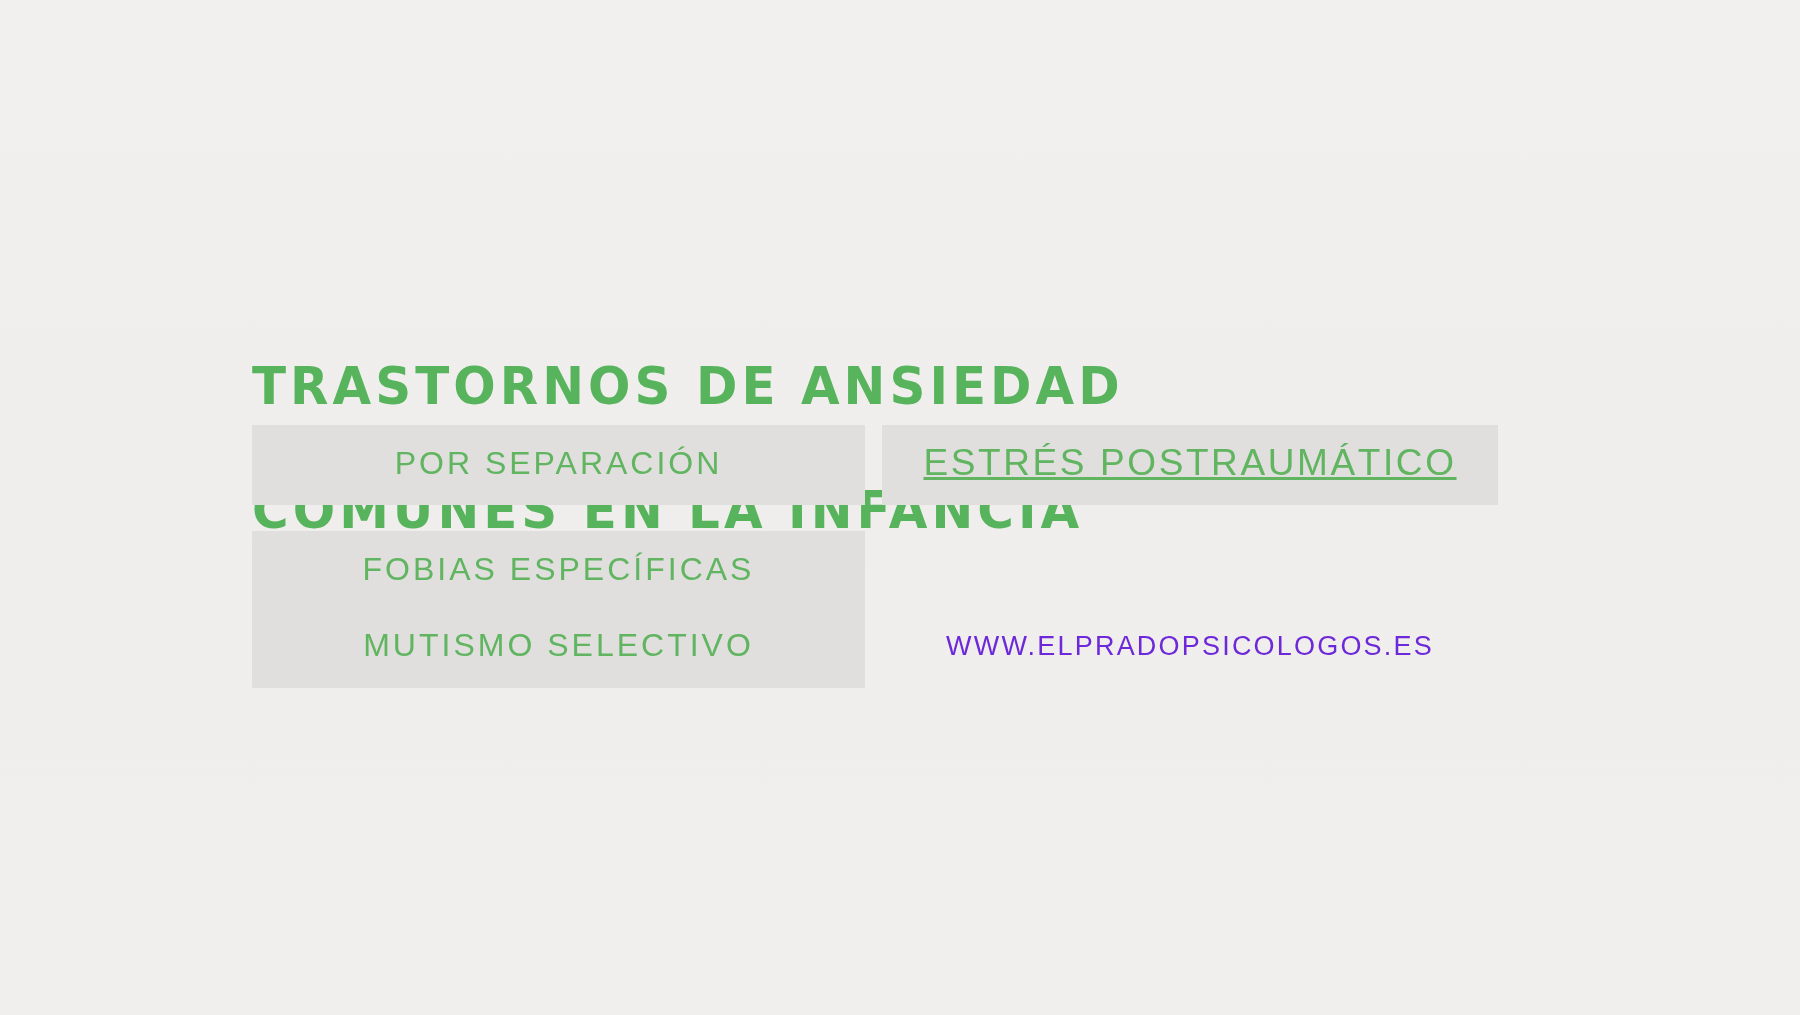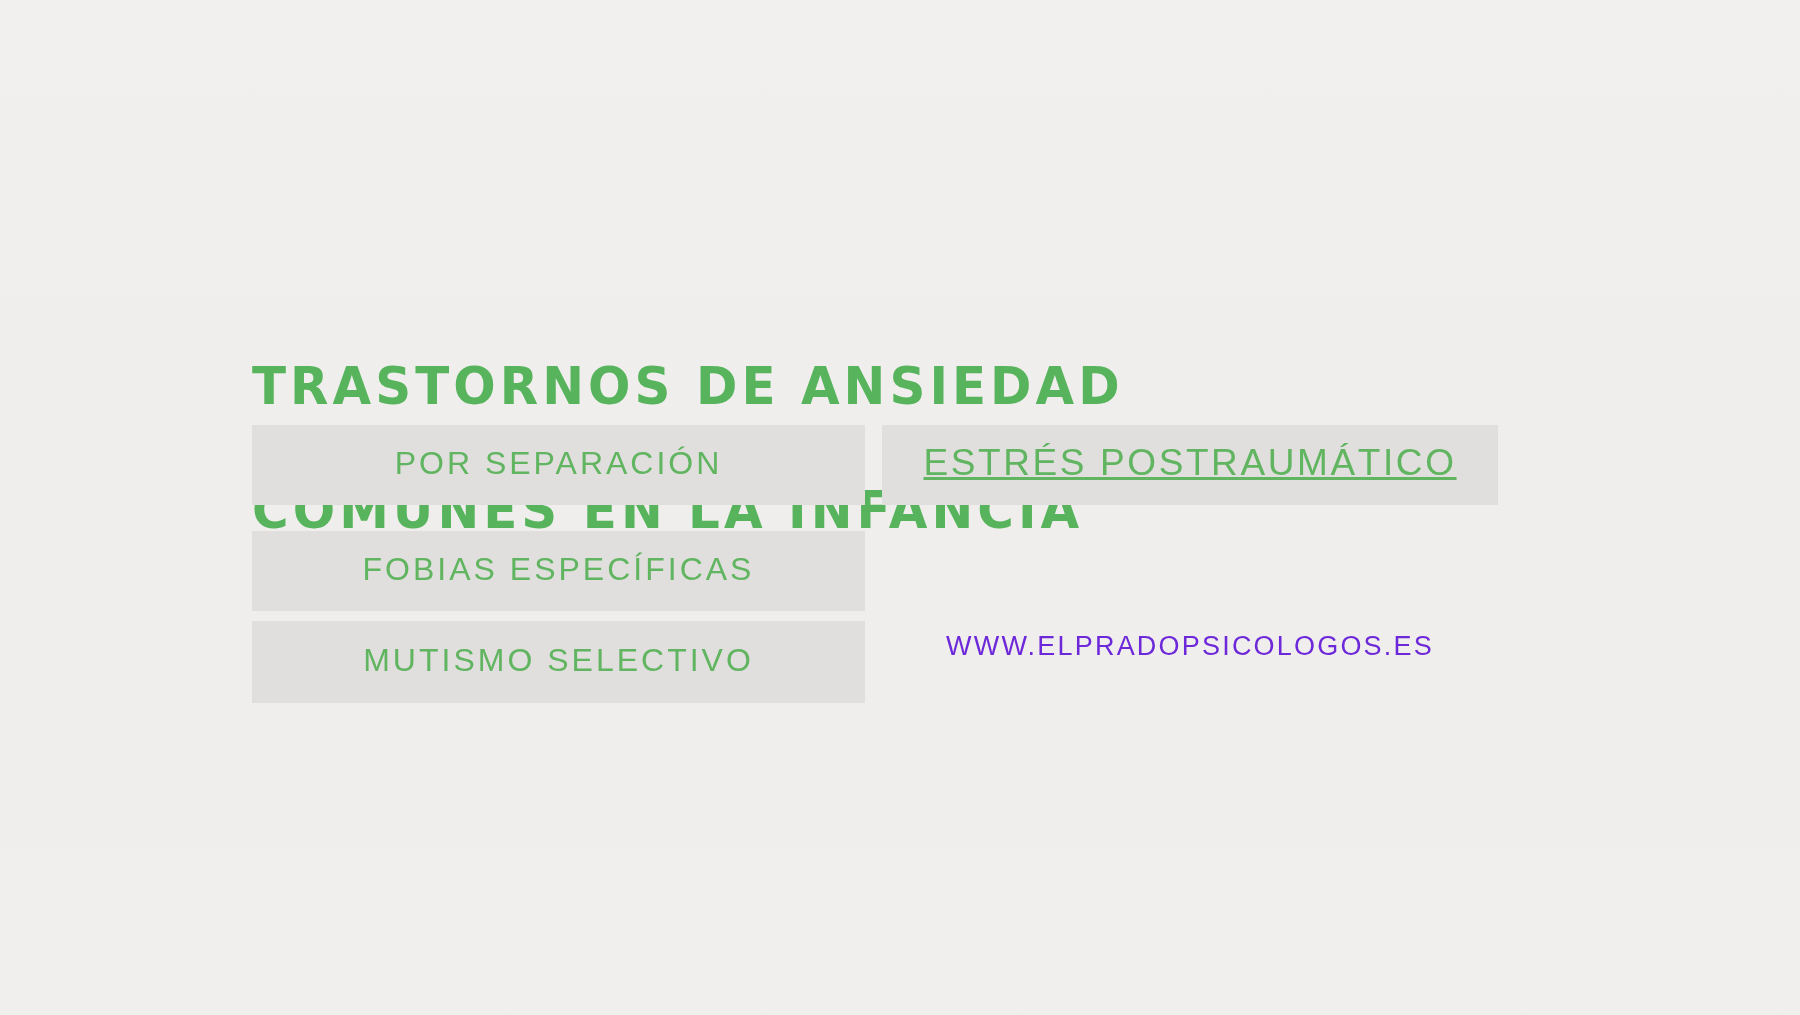--- a/index.html
+++ b/index.html
@@ -72,21 +72,21 @@
     text-transform: uppercase;
     box-sizing: border-box;
     padding-bottom: 4px;
   }
 
   .col-left  { left: 0px;   width: 613px; }
   .col-right { left: 630px; width: 616px; }
 
   .row-1 { top: 0px;   height: 80px; }
   .row-2 { top: 90px;  height: 80px; margin-top: 16px; }
-  .row-3 { top: 181px; height: 82px; margin-top: 15px; }
+  .row-3 { top: 181px; height: 82px; }
 
   .card.right-size {
     font-size: 37px;
     letter-spacing: 2.6px;
     text-decoration: underline;
   }
 
   
   .site-url {
     position: absolute;

